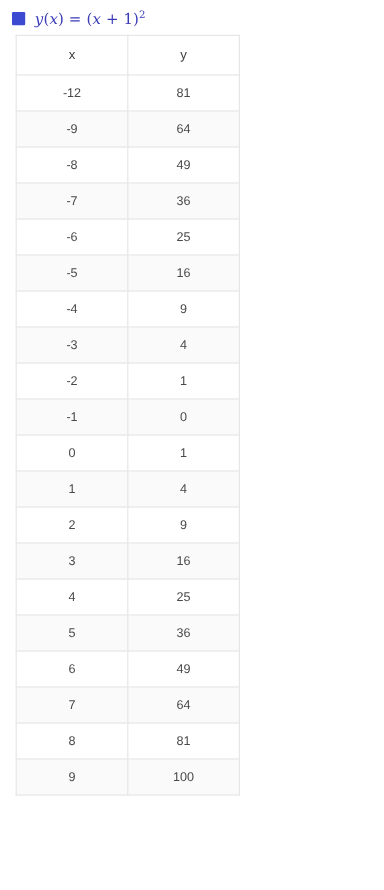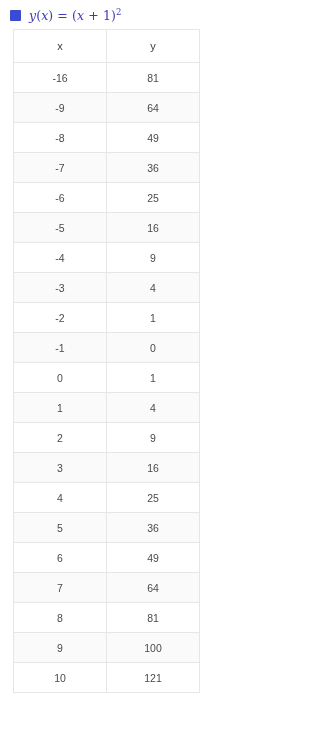--- a/index.html
+++ b/index.html
@@ -87,21 +87,21 @@
 
   <table class="data-table">
     <thead>
       <tr>
         <th class="col-x">x</th>
         <th class="col-y">y</th>
       </tr>
     </thead>
     <tbody>
       <tr>
-        <td>-16</td>
+        <td>-12</td>
         <td>81</td>
       </tr>
       <tr class="alt">
         <td>-9</td>
         <td>64</td>
       </tr>
       <tr>
         <td>-8</td>
         <td>49</td>
       </tr>
@@ -166,20 +166,16 @@
         <td>64</td>
       </tr>
       <tr>
         <td>8</td>
         <td>81</td>
       </tr>
       <tr class="alt">
         <td>9</td>
         <td>100</td>
       </tr>
-      <tr>
-        <td>10</td>
-        <td>121</td>
-      </tr>
     </tbody>
   </table>
 
 </div>
 
 </body></html>

